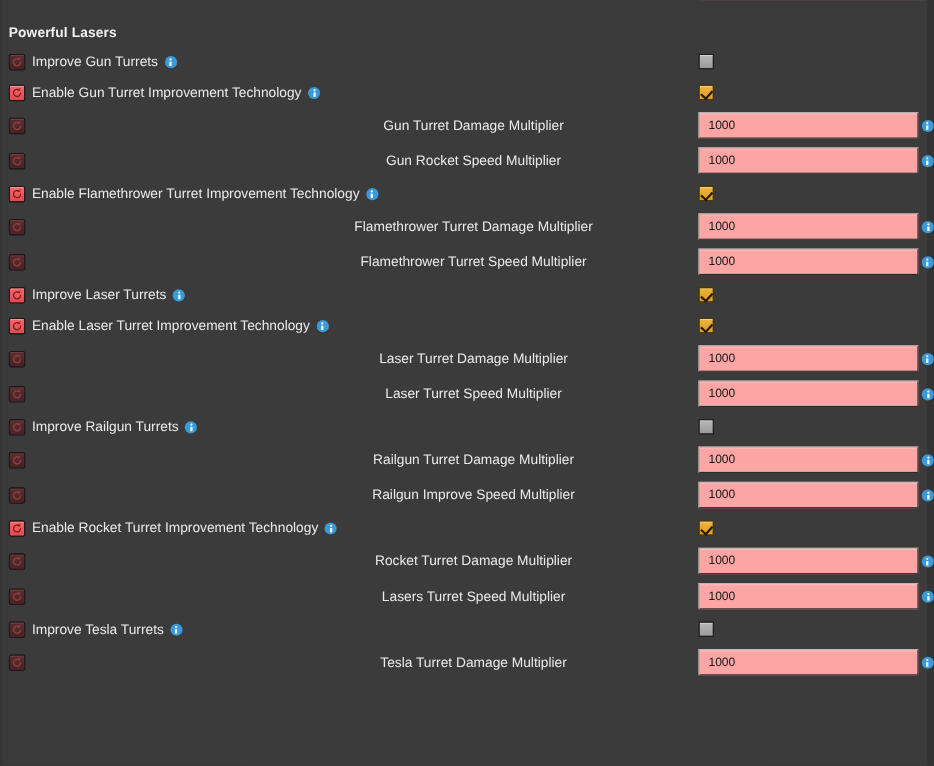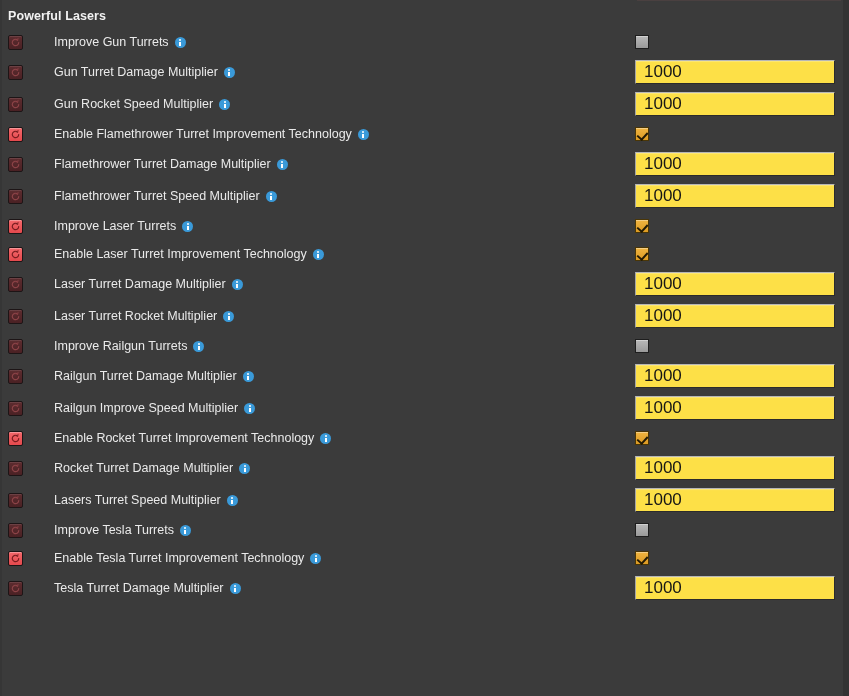--- a/index.html
+++ b/index.html
@@ -36,21 +36,21 @@
   
   .right-gutter {
     position: absolute;
     top: 0; bottom: 0; right: 0;
     width: 6px;
     background: #333333;
   }
 
   .panel {
     position: absolute;
-    top: 3px; left: 0;
+    top: 17px; left: 0;
     width: 849px;
     height: 589px;
     padding: 0;
   }
 
   .group-title {
     font-size: 12.5px;
     font-weight: bold;
     color: #f2f2f2;
     padding: 6px 0 5px 8px;
@@ -61,21 +61,21 @@
     display: block;
   }
 
   .row {
     position: relative;
     display: flex;
     align-items: center;
     height: 28px;
     padding-left: 8px;
   }
-  .row.field-row { height: 32px; }
+  .row.field-row { height: 32px; justify-content: space-between; }
 
   
   .reset-icon {
     flex: 0 0 auto;
     width: 15px;
     height: 15px;
     border-radius: 2px;
     position: relative;
     margin-right: 6px;
     display: inline-flex;
@@ -94,21 +94,20 @@
   }
   .reset-icon.active svg { stroke: #7a1d20; fill: none; }
   .reset-icon svg { width: 11px; height: 11px; display: block; }
 
   
   .row-label {
     font-size: 12.5px;
     color: #eaeaea;
     white-space: nowrap;
     line-height: 1;
-    margin-left: 25px;
   }
 
   
   .info-icon {
     flex: 0 0 auto;
     width: 11px;
     height: 11px;
     border-radius: 50%;
     background: #3a9ad9;
     margin-left: 6px;
@@ -155,28 +154,28 @@
     position: absolute;
     left: 3px; top: 2px;
     width: 5px; height: 8px;
     border: solid #231a05;
     border-width: 0 2.5px 2.5px 0;
     transform: rotate(42deg);
   }
 
   .textfield {
     height: 24px;
-    background: #fde047;
+    background: #fca5a5;
     border: 1px solid #2b2b2b;
     border-top-color: #b6b6b6;
     border-left-color: #a6a6a6;
     display: flex;
     align-items: center;
     padding: 4px 8px;
-    font-size: 17px;
+    font-size: 11px;
     color: #161616;
     font-family: "Liberation Sans", sans-serif;
     box-shadow: inset 0 1px 1px rgba(255,255,255,0.25);
   }
 </style>
 </head>
 <body>
 
 <div class="top-edge-line"></div>
 <div class="left-gutter"></div>
@@ -191,20 +190,33 @@
             <path d="M19 12a7 7 0 1 1-2.5-5.4" stroke-width="2.6" stroke-linecap="round" fill="none"></path>
             <path d="M18.4 2.6 L17.2 7.4 L12.4 6.2 Z" stroke-width="1"></path>
           </svg>
         </span>
         <span class="row-label">Improve Gun Turrets</span>
         <span class="info-icon"></span>
         <div class="control">
           <div class="checkbox"></div>
         </div>
       </div>
+      <div class="row">
+        <span class="reset-icon active">
+          <svg viewBox="0 0 24 24" aria-hidden="true">
+            <path d="M19 12a7 7 0 1 1-2.5-5.4" stroke-width="2.6" stroke-linecap="round" fill="none"></path>
+            <path d="M18.4 2.6 L17.2 7.4 L12.4 6.2 Z" stroke-width="1"></path>
+          </svg>
+        </span>
+        <span class="row-label">Enable Gun Turret Improvement Technology</span>
+        <span class="info-icon"></span>
+        <div class="control">
+          <div class="checkbox checked"></div>
+        </div>
+      </div>
       <div class="row field-row">
         <span class="reset-icon dim">
           <svg viewBox="0 0 24 24" aria-hidden="true">
             <path d="M19 12a7 7 0 1 1-2.5-5.4" stroke-width="2.6" stroke-linecap="round" fill="none"></path>
             <path d="M18.4 2.6 L17.2 7.4 L12.4 6.2 Z" stroke-width="1"></path>
           </svg>
         </span>
         <span class="row-label">Gun Turret Damage Multiplier</span>
         <span class="info-icon"></span>
         <div class="control">
@@ -302,21 +314,21 @@
           <div class="textfield">1000</div>
         </div>
       </div>
       <div class="row field-row">
         <span class="reset-icon dim">
           <svg viewBox="0 0 24 24" aria-hidden="true">
             <path d="M19 12a7 7 0 1 1-2.5-5.4" stroke-width="2.6" stroke-linecap="round" fill="none"></path>
             <path d="M18.4 2.6 L17.2 7.4 L12.4 6.2 Z" stroke-width="1"></path>
           </svg>
         </span>
-        <span class="row-label">Laser Turret Rocket Multiplier</span>
+        <span class="row-label">Laser Turret Speed Multiplier</span>
         <span class="info-icon"></span>
         <div class="control">
           <div class="textfield">1000</div>
         </div>
       </div>
       <div class="row">
         <span class="reset-icon dim">
           <svg viewBox="0 0 24 24" aria-hidden="true">
             <path d="M19 12a7 7 0 1 1-2.5-5.4" stroke-width="2.6" stroke-linecap="round" fill="none"></path>
             <path d="M18.4 2.6 L17.2 7.4 L12.4 6.2 Z" stroke-width="1"></path>
@@ -397,33 +409,20 @@
         <span class="reset-icon dim">
           <svg viewBox="0 0 24 24" aria-hidden="true">
             <path d="M19 12a7 7 0 1 1-2.5-5.4" stroke-width="2.6" stroke-linecap="round" fill="none"></path>
             <path d="M18.4 2.6 L17.2 7.4 L12.4 6.2 Z" stroke-width="1"></path>
           </svg>
         </span>
         <span class="row-label">Improve Tesla Turrets</span>
         <span class="info-icon"></span>
         <div class="control">
           <div class="checkbox"></div>
-        </div>
-      </div>
-      <div class="row">
-        <span class="reset-icon active">
-          <svg viewBox="0 0 24 24" aria-hidden="true">
-            <path d="M19 12a7 7 0 1 1-2.5-5.4" stroke-width="2.6" stroke-linecap="round" fill="none"></path>
-            <path d="M18.4 2.6 L17.2 7.4 L12.4 6.2 Z" stroke-width="1"></path>
-          </svg>
-        </span>
-        <span class="row-label">Enable Tesla Turret Improvement Technology</span>
-        <span class="info-icon"></span>
-        <div class="control">
-          <div class="checkbox checked"></div>
         </div>
       </div>
       <div class="row field-row">
         <span class="reset-icon dim">
           <svg viewBox="0 0 24 24" aria-hidden="true">
             <path d="M19 12a7 7 0 1 1-2.5-5.4" stroke-width="2.6" stroke-linecap="round" fill="none"></path>
             <path d="M18.4 2.6 L17.2 7.4 L12.4 6.2 Z" stroke-width="1"></path>
           </svg>
         </span>
         <span class="row-label">Tesla Turret Damage Multiplier</span>

